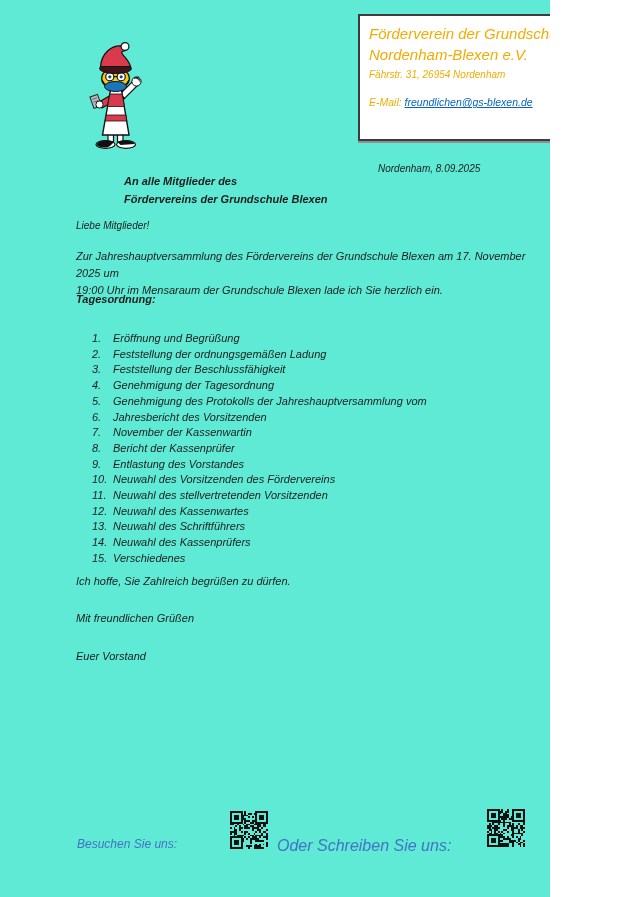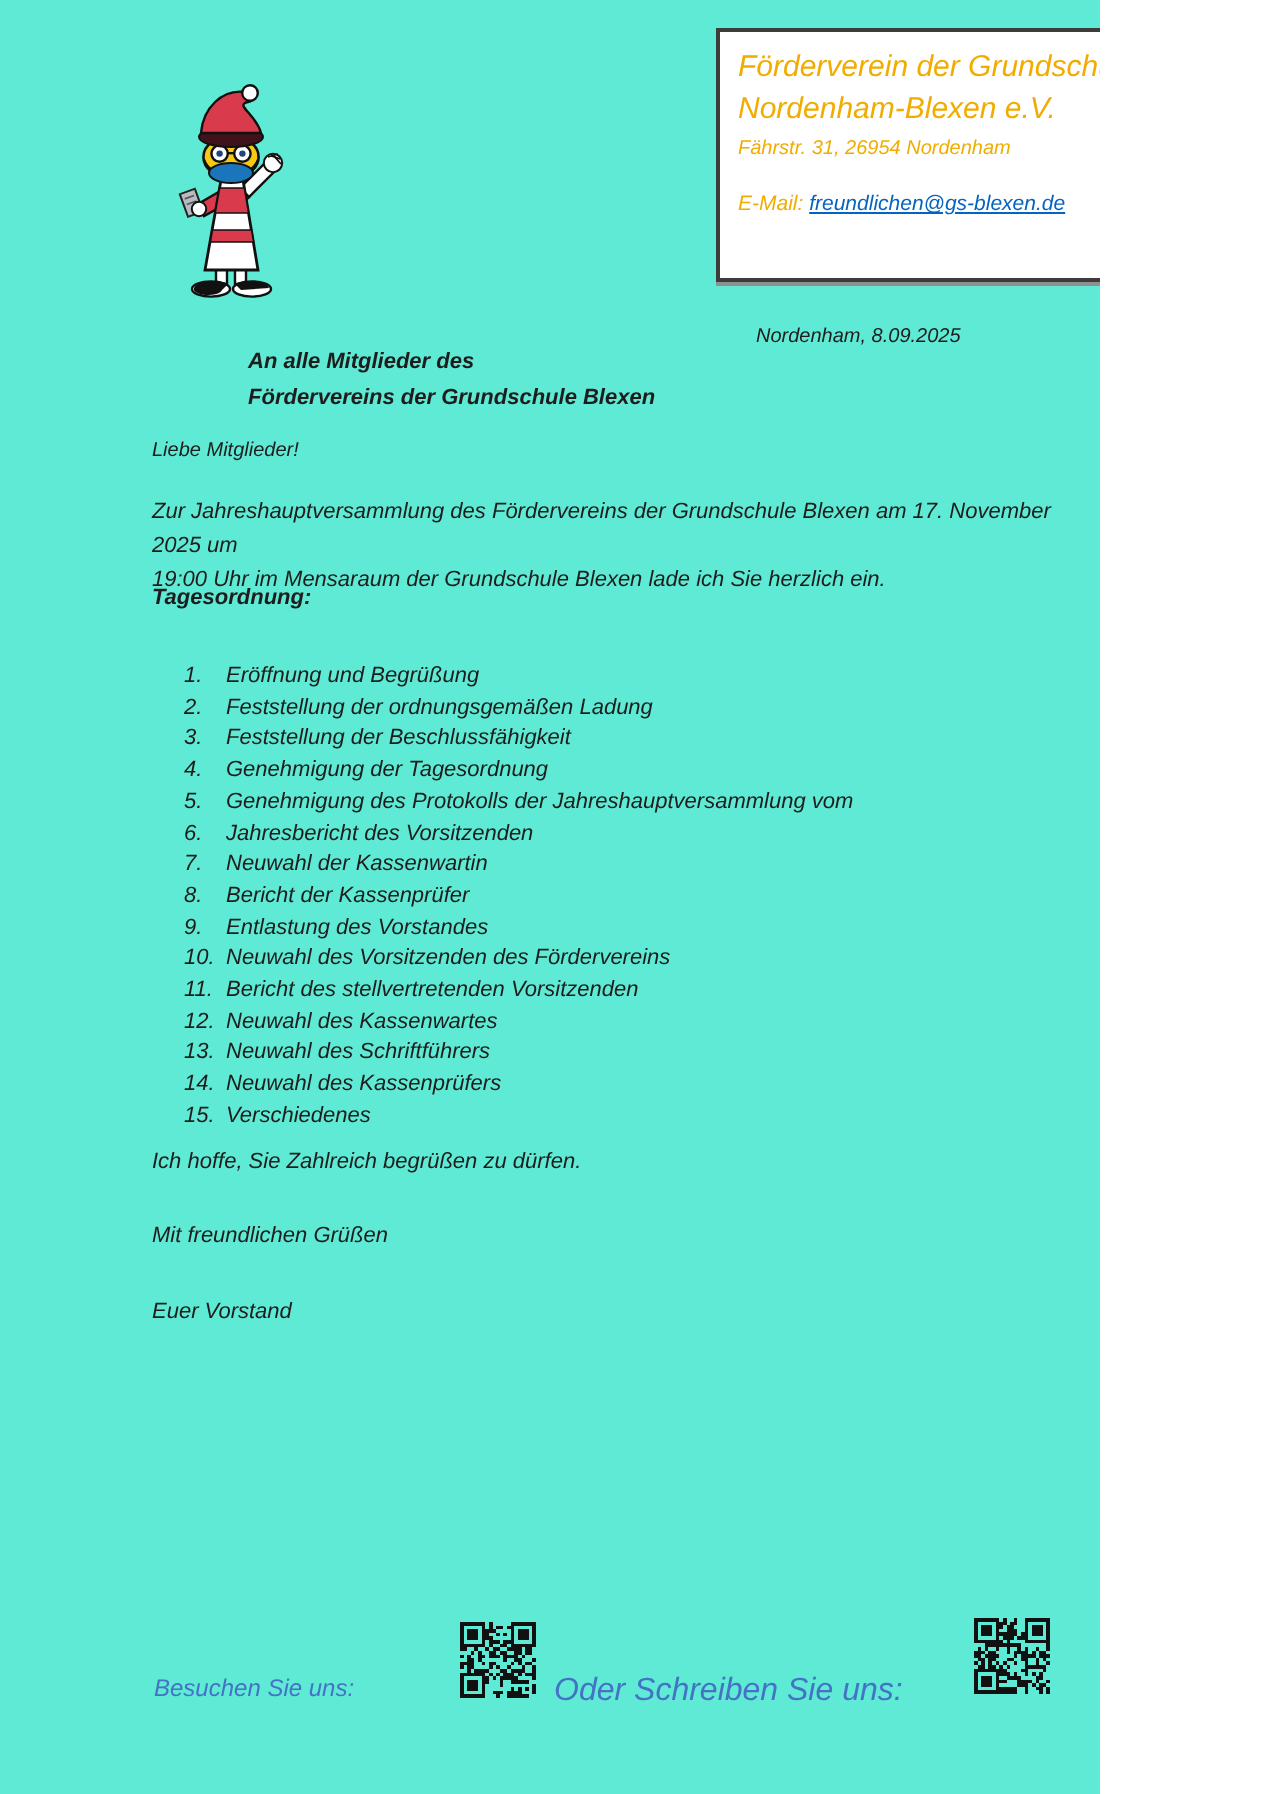--- a/index.html
+++ b/index.html
@@ -160,37 +160,37 @@
       <div class="agenda-row">
         <span class="agenda-num">5.</span>
         <span class="agenda-text">Genehmigung des Protokolls der Jahreshauptversammlung vom</span>
       </div>
       <div class="agenda-row">
         <span class="agenda-num">6.</span>
         <span class="agenda-text">Jahresbericht des Vorsitzenden</span>
       </div>
       <div class="agenda-row">
         <span class="agenda-num">7.</span>
-        <span class="agenda-text">Neuwahl der Kassenwartin</span>
+        <span class="agenda-text">November der Kassenwartin</span>
       </div>
       <div class="agenda-row">
         <span class="agenda-num">8.</span>
         <span class="agenda-text">Bericht der Kassenprüfer</span>
       </div>
       <div class="agenda-row">
         <span class="agenda-num">9.</span>
         <span class="agenda-text">Entlastung des Vorstandes</span>
       </div>
       <div class="agenda-row">
         <span class="agenda-num">10.</span>
         <span class="agenda-text">Neuwahl des Vorsitzenden des Fördervereins</span>
       </div>
       <div class="agenda-row">
         <span class="agenda-num">11.</span>
-        <span class="agenda-text">Bericht des stellvertretenden Vorsitzenden</span>
+        <span class="agenda-text">Neuwahl des stellvertretenden Vorsitzenden</span>
       </div>
       <div class="agenda-row">
         <span class="agenda-num">12.</span>
         <span class="agenda-text">Neuwahl des Kassenwartes</span>
       </div>
       <div class="agenda-row">
         <span class="agenda-num">13.</span>
         <span class="agenda-text">Neuwahl des Schriftführers</span>
       </div>
       <div class="agenda-row">

